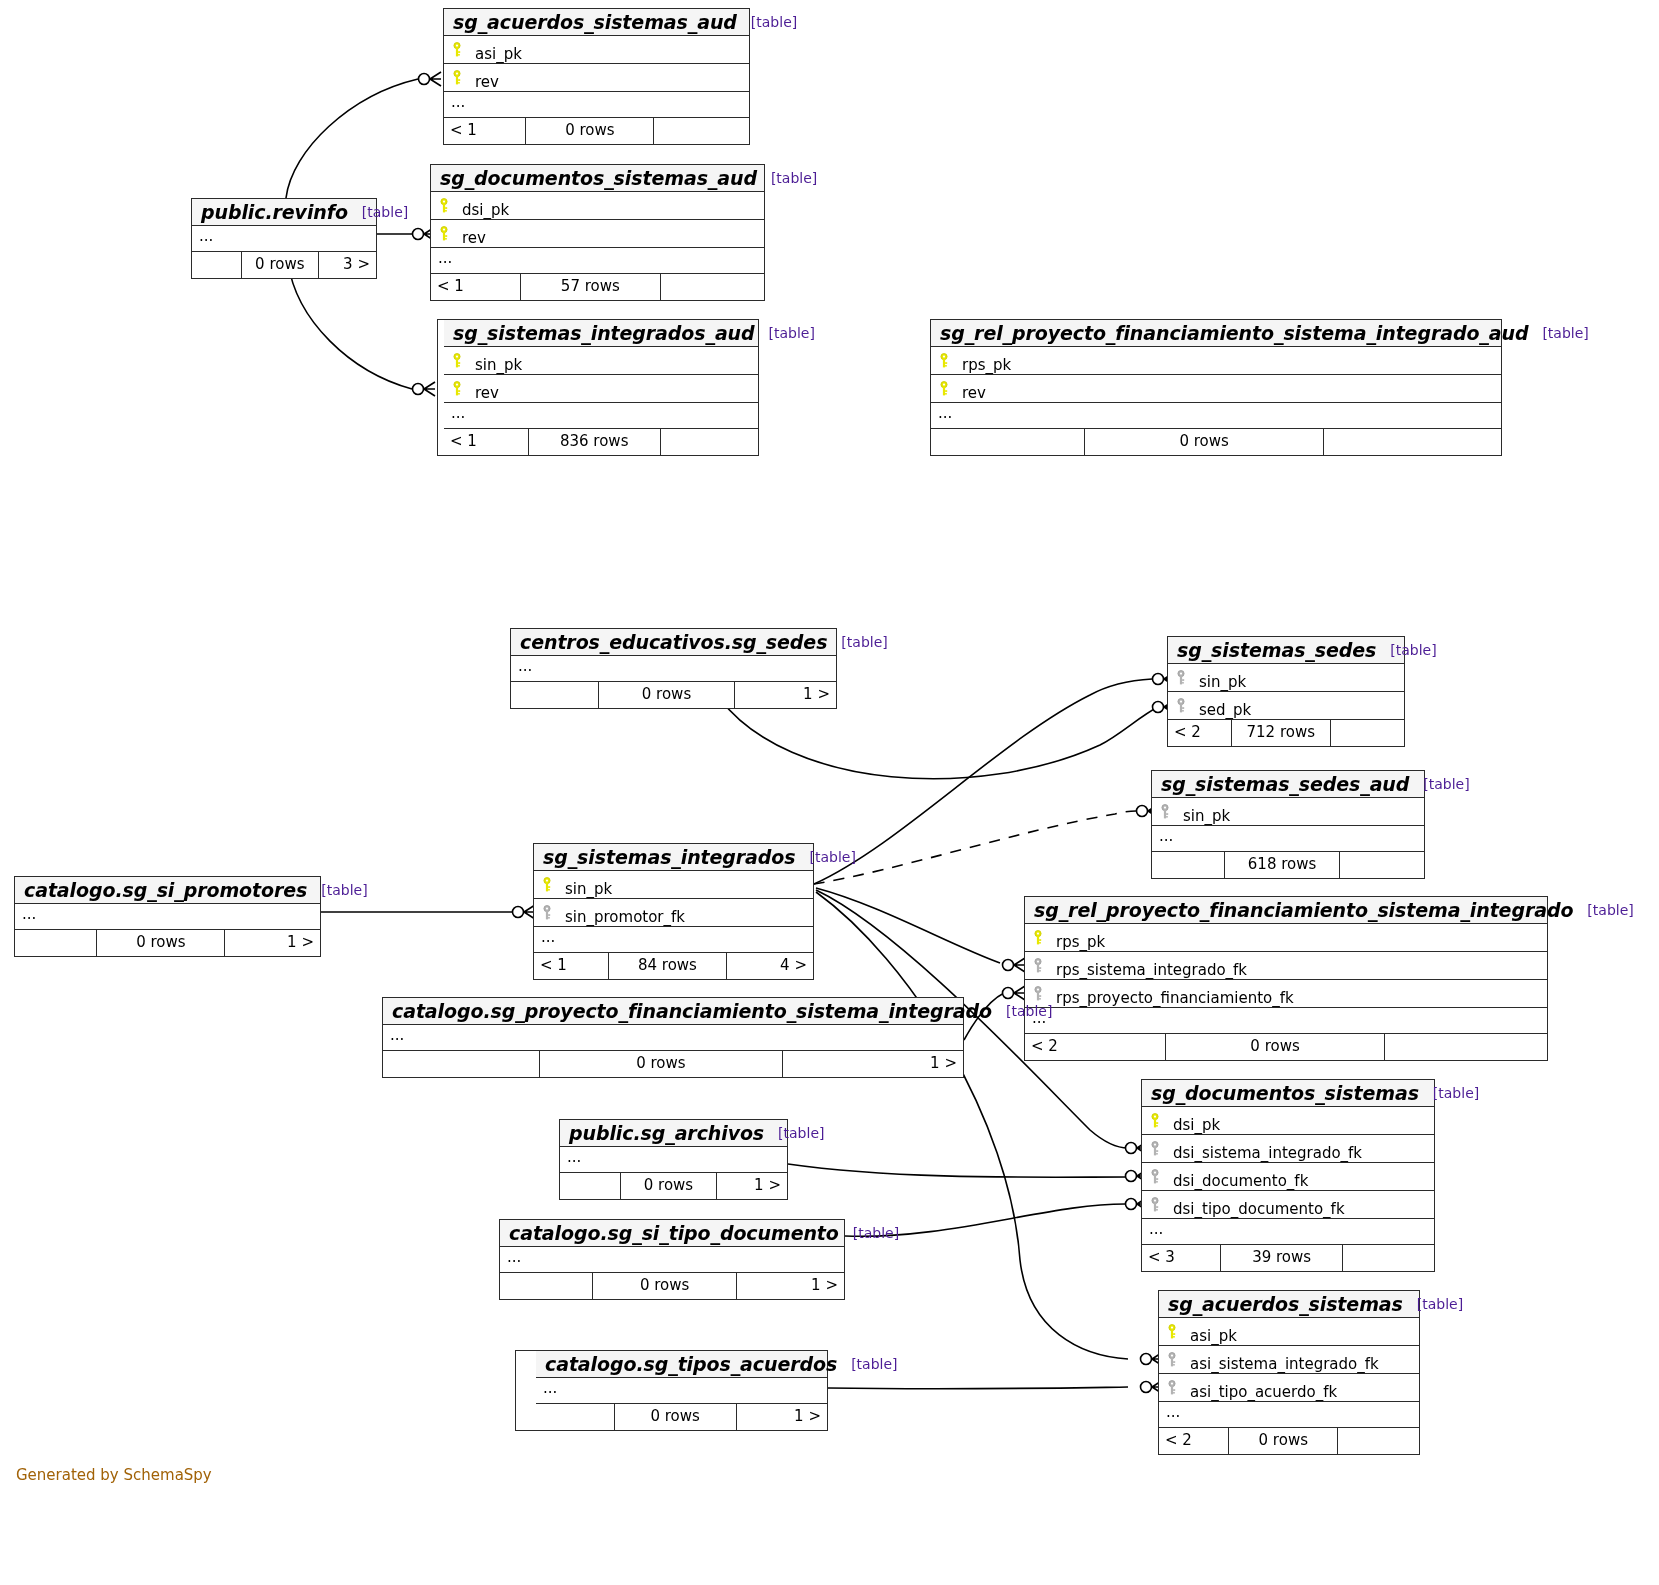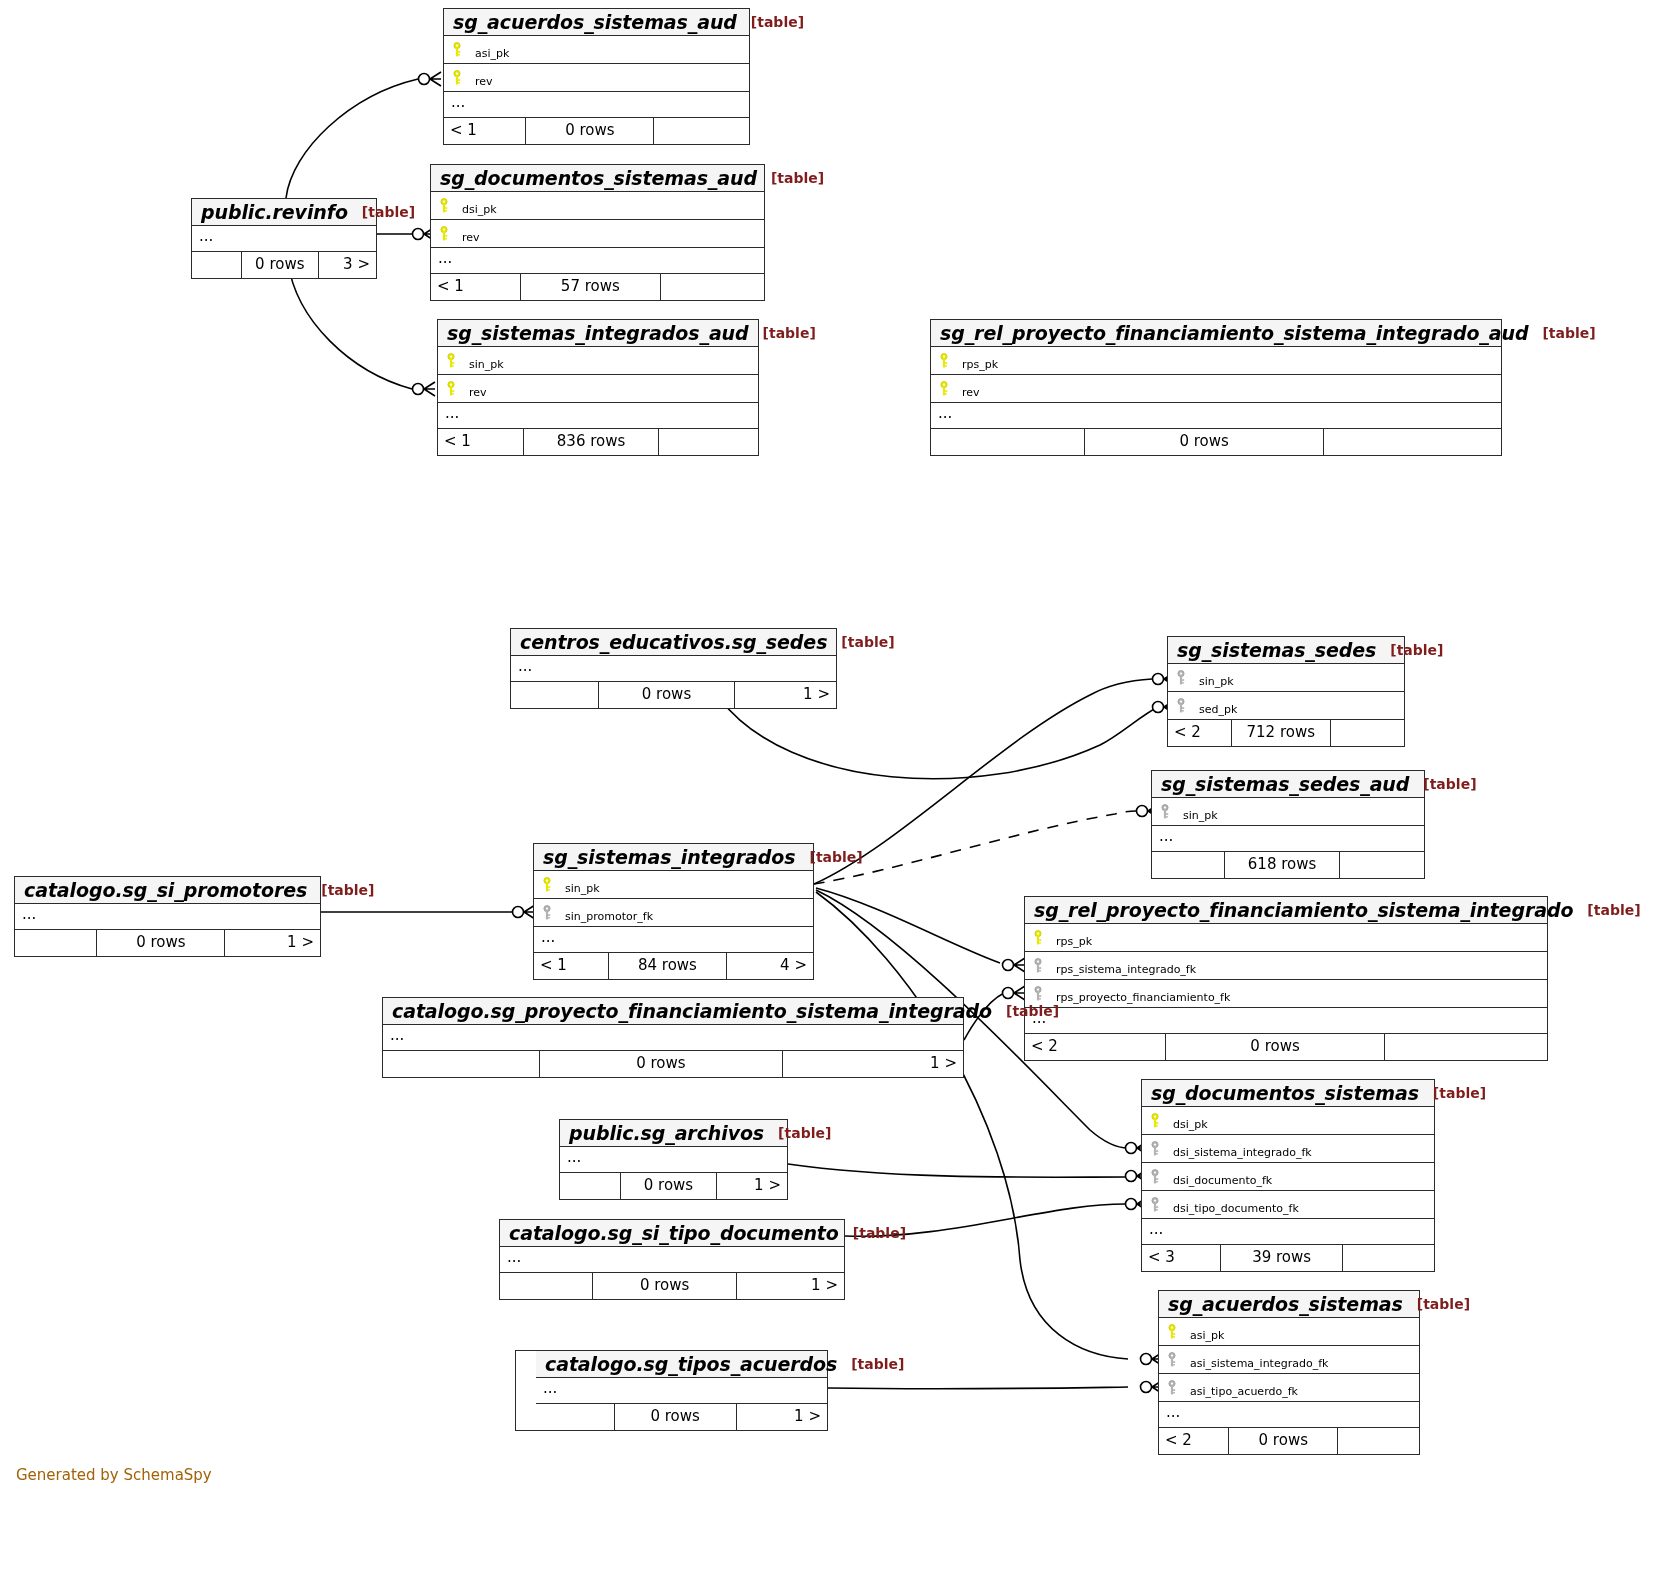--- a/index.html
+++ b/index.html
@@ -50,36 +50,36 @@
     white-space: nowrap;
   }
   .tbl .hdr .tname {
     font-weight: bold;
     font-size: 19px;
     letter-spacing: -0.1px;
     font-style: italic;
   }
   .tbl .hdr .ttype {
     font-size: 14px;
-    font-weight: bold;
-    color: #7f1d1d;
+    font-weight: normal;
+    color: #4c1d95;
     padding-left: 14px;
   }
   .tbl .col {
     height: 28px;
     line-height: 28px;
     border-bottom: 1px solid #2b2b2b;
     display: flex;
     align-items: center;
     padding-left: 7px;
     box-sizing: border-box;
     white-space: nowrap;
   }
   .tbl .col:last-child { border-bottom: none; }
-  .tbl .col .cname { padding-left: 12px; font-size: 11px; margin-top: 8px; }
+  .tbl .col .cname { padding-left: 12px; font-size: 15px; margin-top: 8px; }
   .tbl .ellip {
     height: 26px;
     line-height: 20px;
     border-bottom: 1px solid #2b2b2b;
     padding-left: 7px;
     box-sizing: border-box;
     font-size: 15px;
     color: #000;
   }
   .tbl .foot {
@@ -266,21 +266,21 @@
           <span class="tname">public.revinfo</span>
           <span class="ttype">[table]</span>
         </div>
         <div class="ellip">...</div>
         <div class="foot">
           <div class="f-left"></div>
           <div class="f-mid">0 rows</div>
           <div class="f-right">3 &gt;</div>
         </div>
       </div>
-      <div class="tbl" style="left: 437px; top: 319px; width: 322px;">
+      <div class="tbl" style="left: 437px; top: 319px; width: 322px; padding-left: 6px;">
         <div class="hdr">
           <span class="tname">sg_sistemas_integrados_aud</span>
           <span class="ttype">[table]</span>
         </div>
         <div class="col">
           <span class="keyicon">
             <svg width="12" height="16" viewBox="0 0 12 16">
               <circle cx="6" cy="3.6" r="3.1" fill="#e8e800" stroke="#c9c900" stroke-width="0.8"></circle>
               <circle cx="6" cy="3.6" r="1.1" fill="#ffffff"></circle>
               <rect x="4.9" y="6" width="2.2" height="8.4" fill="#e8e800"></rect>

